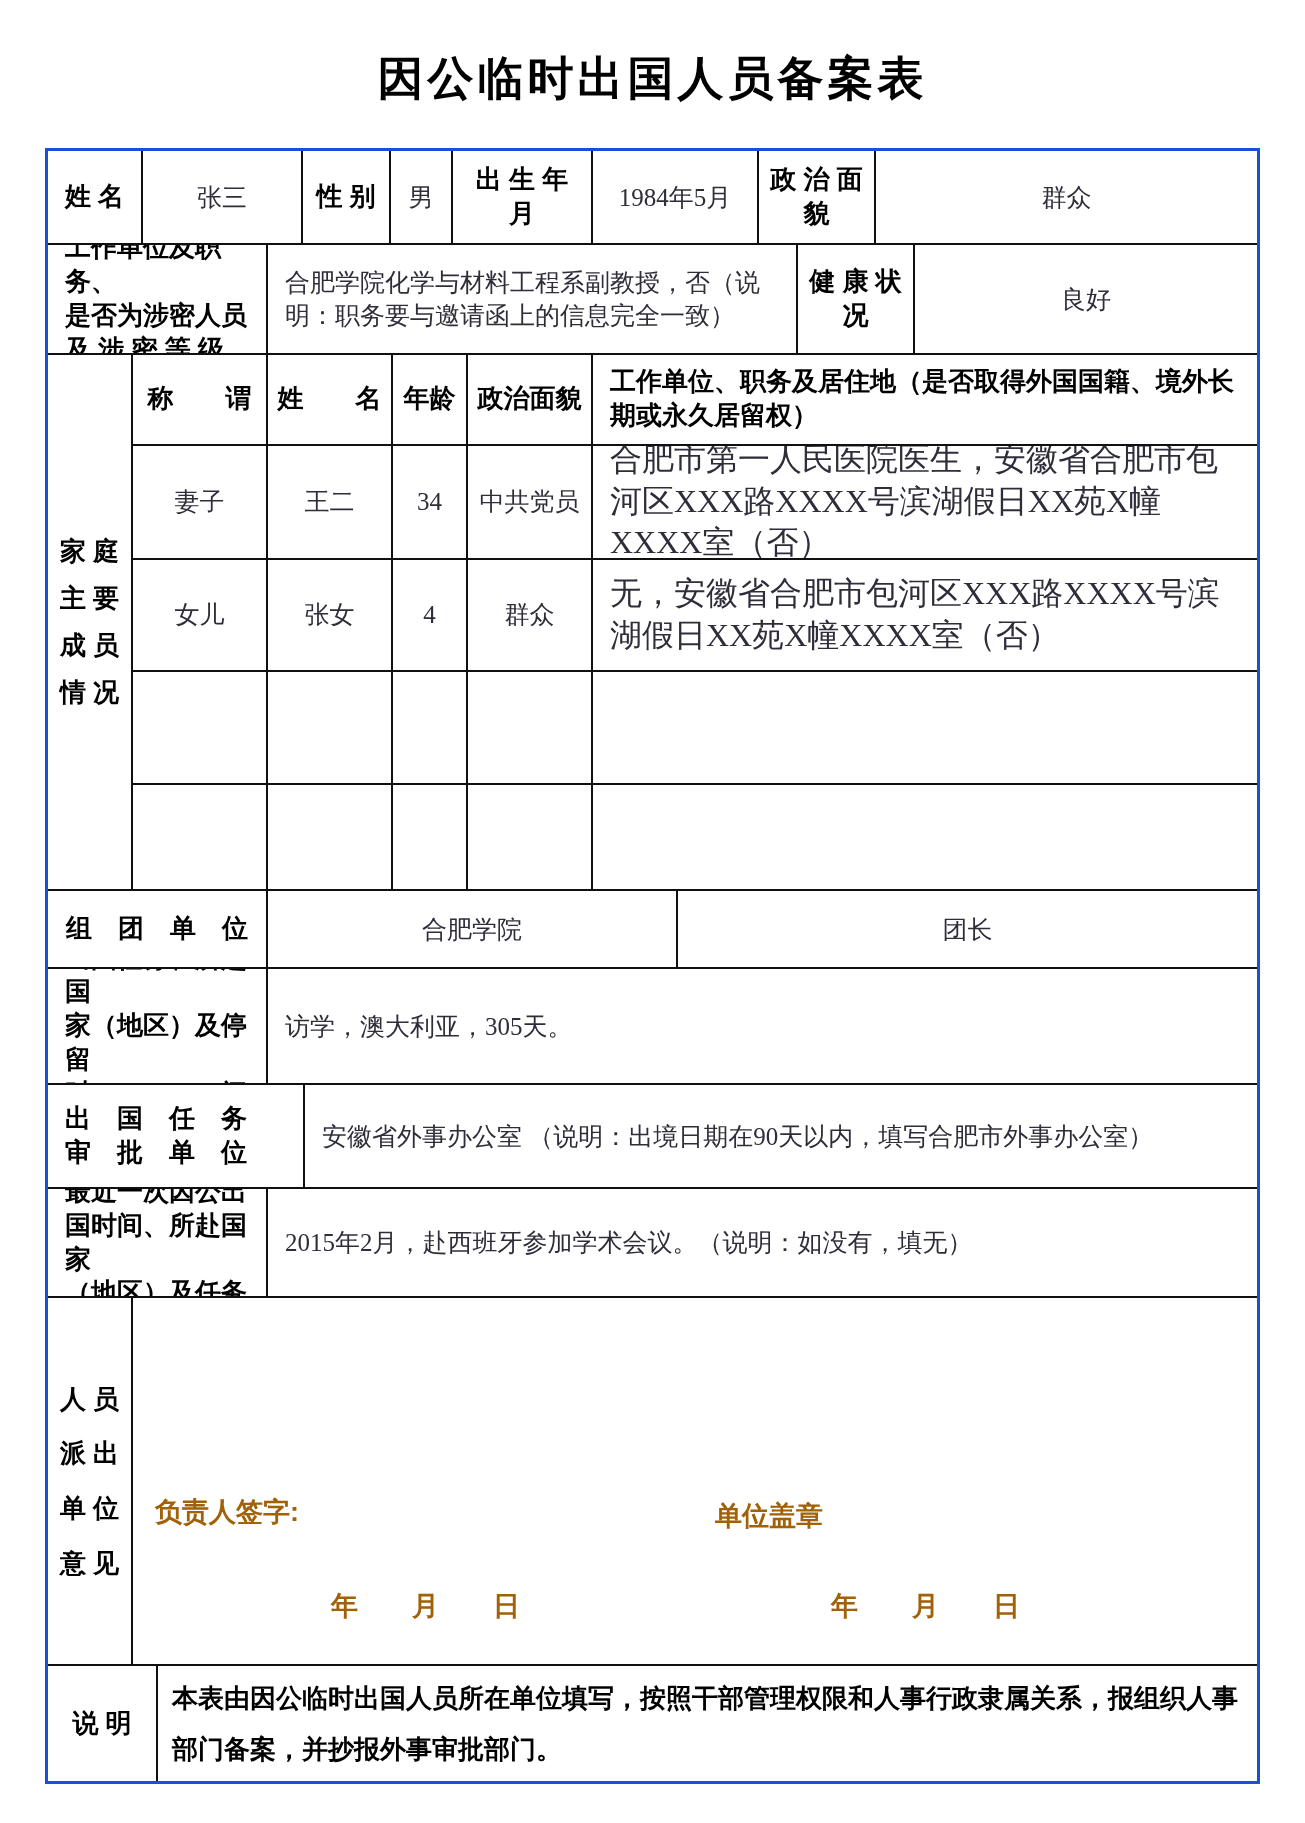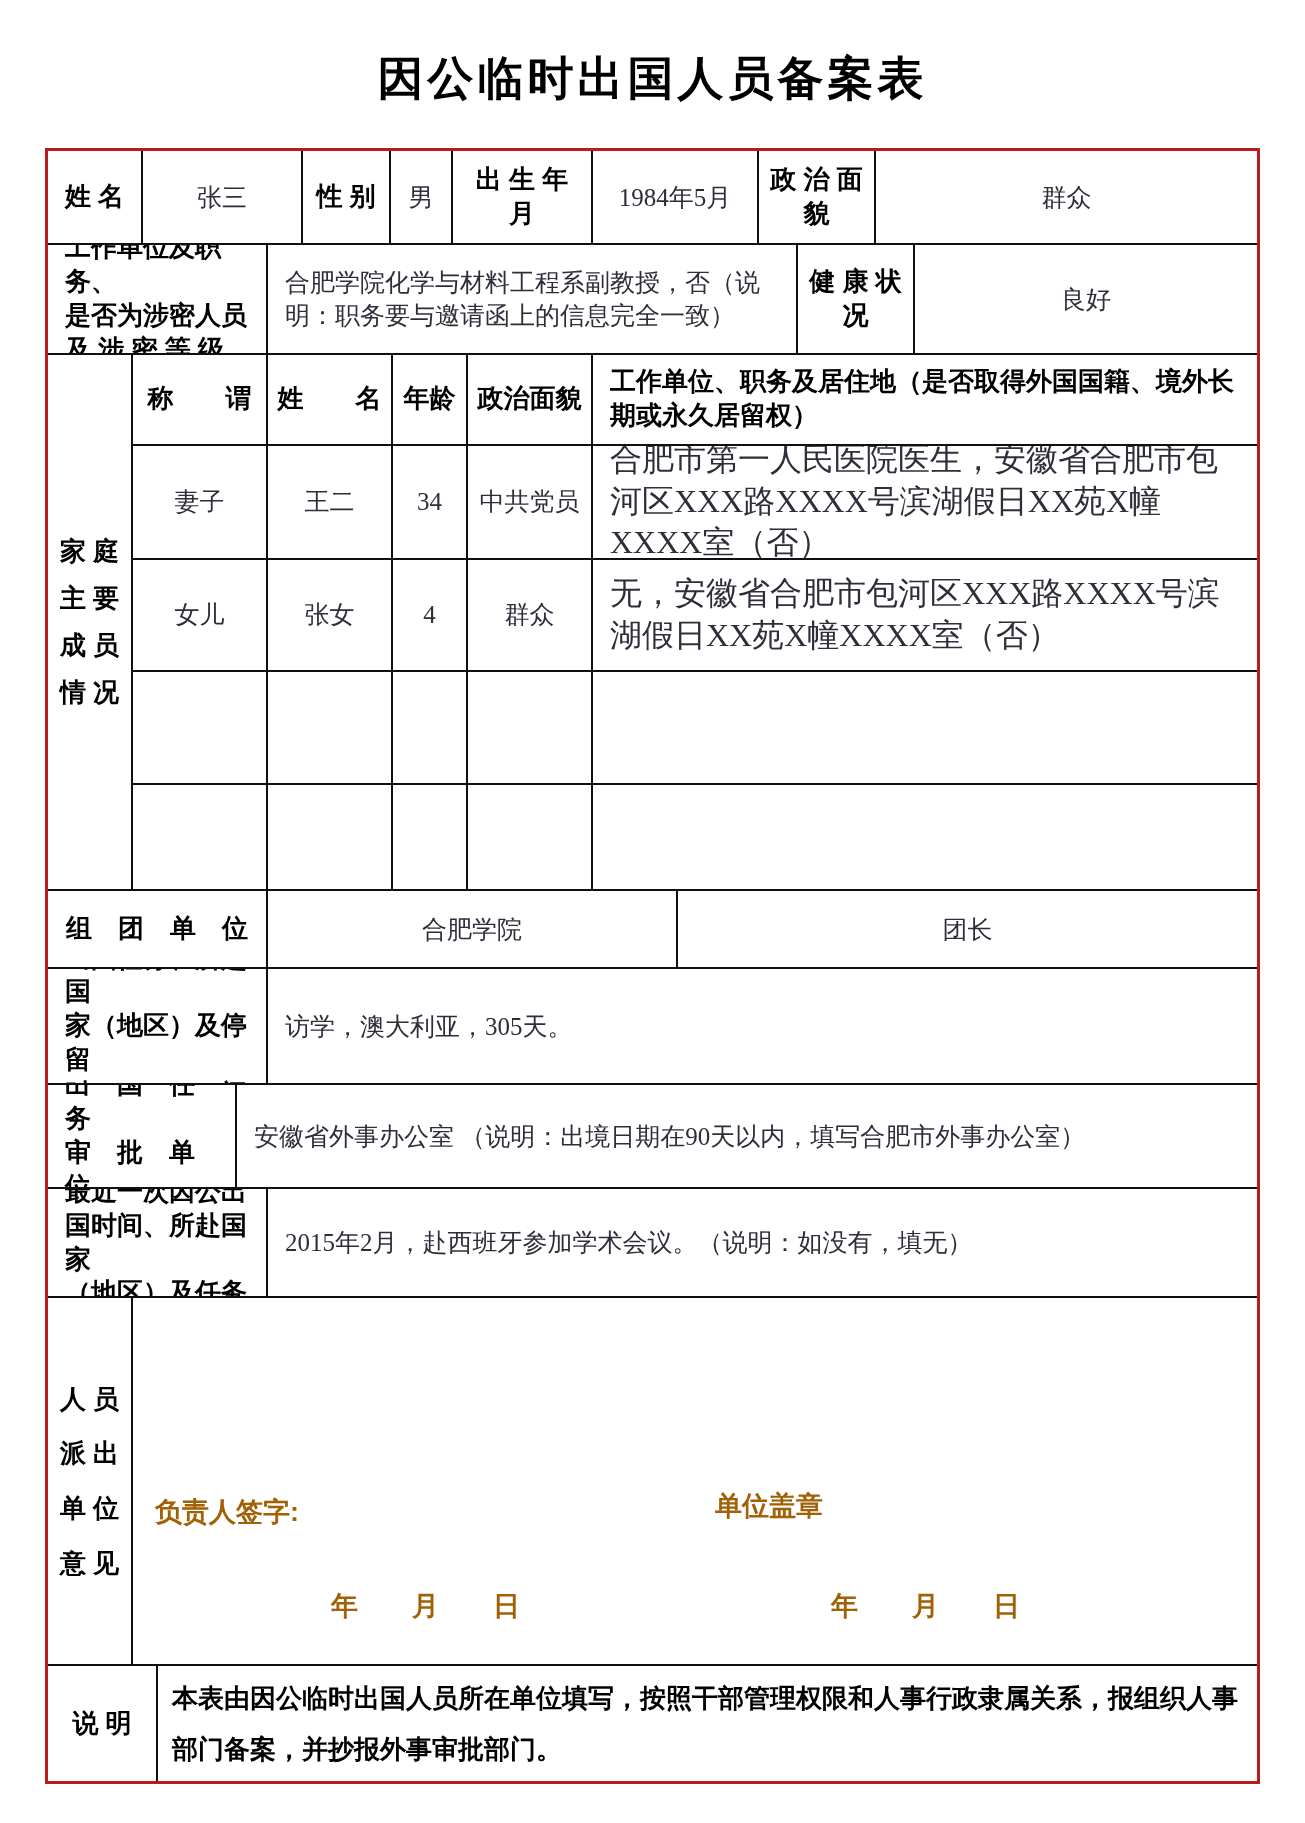--- a/index.html
+++ b/index.html
@@ -1,21 +1,21 @@
 <!DOCTYPE html>
 <html><head>
 <meta charset="utf-8">
 <style>
   html,body { margin:0; padding:0; background:#ffffff; }
   body { width:1305px; height:1823px; font-family:"Liberation Sans", sans-serif; }
   .page { position:relative; width:1305px; height:1823px; background:#fff; overflow:hidden; }
   .title { position:absolute; top:48px; left:0; width:100%; margin:0; text-align:center;
            font-size:46px; font-weight:bold; color:#000; letter-spacing:4px; }
   .form-table { position:absolute; top:148px; left:45px; width:1215px;
-                border:3px solid #b91c1c; box-sizing:border-box; background:#fff; }
+                border:3px solid #1d4ed8; box-sizing:border-box; background:#fff; }
   .row { display:flex; box-sizing:border-box; border-bottom:2px solid #101010; }
   .row:last-child { border-bottom:none; }
   .cell { box-sizing:border-box; border-right:2px solid #101010; display:flex;
           align-items:center; justify-content:center; text-align:center; padding:4px 8px; overflow:hidden; }
   .cell:last-child { border-right:none; }
   .grow { flex:1; }
   .label { font-weight:bold; font-size:26px; color:#000; line-height:1.3; }
   .value { font-family:"Liberation Serif", serif; font-size:25px; color:#2e2e3a; line-height:1.32; }
   .left { justify-content:flex-start; text-align:left;padding-left:17px; }
   .lines .ln { display:block; }
@@ -127,21 +127,21 @@
         <div>
           <span class="ln">出国任务、所赴国</span>
           <span class="ln">家（地区）及停留</span>
           <span class="ln">时　　　　　间</span>
         </div>
       </div>
       <div class="cell value left grow">访学，澳大利亚，305天。</div>
     </div>
 
     <div class="row" style="height:104px">
-      <div class="cell label left lines" style="width:189px">
+      <div class="cell label left lines" style="width:257px">
         <div>
           <span class="ln">出　国　任　务</span>
           <span class="ln">审　批　单　位</span>
         </div>
       </div>
       <div class="cell value left grow">安徽省外事办公室 （说明：出境日期在90天以内，填写合肥市外事办公室）</div>
     </div>
 
     <div class="row" style="height:109px">
       <div class="cell label left lines" style="width:220px">
@@ -158,21 +158,21 @@
       <div class="cell label vlabel" style="width:85px; line-height:2.1">
         <div>
           <span class="ln">人 员</span>
           <span class="ln">派 出</span>
           <span class="ln">单 位</span>
           <span class="ln">意 见</span>
         </div>
       </div>
       <div class="op-content">
         <div class="op-item" style="left:22px;  top:196px">负责人签字:</div>
-        <div class="op-item" style="left:582px; top:190px">单位盖章</div>
+        <div class="op-item" style="left:582px; top:200px">单位盖章</div>
         <div class="op-item" style="left:198px; top:290px">年　　月　　日</div>
         <div class="op-item" style="left:698px; top:290px">年　　月　　日</div>
       </div>
     </div>
 
     <div class="row" style="height:115px">
       <div class="cell label" style="width:110px">说 明</div>
       <div class="cell label left grow" style="line-height:1.95; padding:11px 14px">本表由因公临时出国人员所在单位填写，按照干部管理权限和人事行政隶属关系，报组织人事部门备案，并抄报外事审批部门。</div>
     </div>
 

